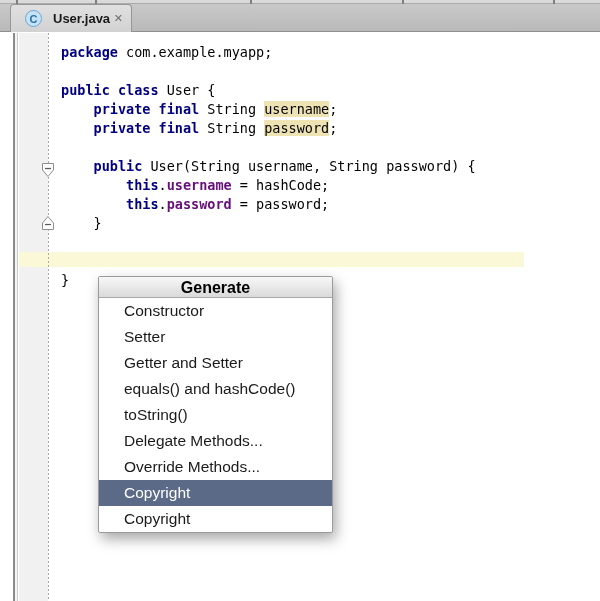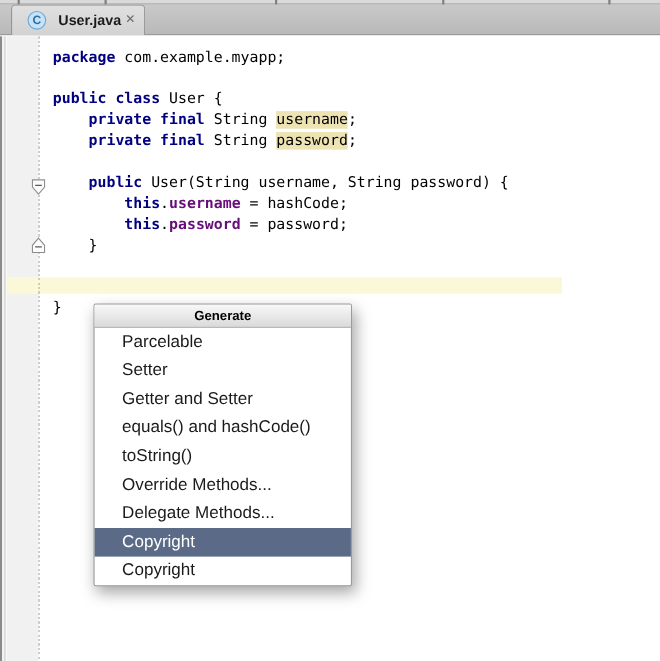--- a/index.html
+++ b/index.html
@@ -31,21 +31,21 @@
     background: var(--class-icon-fill, #c5e3f7);
     border: 1px solid var(--class-icon-border, #6ca6d9);
     color: #2f6e9e; font-size: 11px; font-weight: bold;
     display: flex; align-items: center; justify-content: center;
     flex: 0 0 auto;
   }
   .tab-label { margin-left: 11px; font-size: 13px; font-weight: 600; color: #1a1a1a; white-space: nowrap; }
   .tab-close { margin-left: auto; font-size: 11px; color: #6e6e6e; line-height: 1; cursor: default; }
 
   
-  .editor { position: absolute; left: 0; top: 33px; width: 511px; height: 568px; background: #fff; }
+  .editor { position: absolute; left: 13px; top: 33px; width: 511px; height: 568px; background: #fff; }
   .left-border { position: absolute; left: 0; top: 0; width: 2px; height: 100%; background: #8b8b8b; }
   .left-pad { position: absolute; left: 2px; top: 0; width: 3px; height: 100%; background: #f4f4f4; border-right: 1px solid #c9c9c9; }
   .gutter { position: absolute; left: 6px; top: 0; width: 29px; height: 100%; background: #f1f1f1; }
   .fold-line {
     position: absolute; left: 35px; top: 0; width: 1px; height: 100%; z-index: 3;
     background: repeating-linear-gradient(to bottom, #a9a9a9 0 2px, transparent 2px 4px);
   }
   .caret-row {
     position: absolute; left: 6px; right: 0; top: 219px; height: 15px; z-index: 1;
     background: var(--caret-line, #fbf8d7);
@@ -63,21 +63,21 @@
   .fold-marker.bottom { top: 182px; }
 
   
   .popup {
     position: absolute; left: 85px; top: 243px; width: 235px; z-index: 10;
     background: #fff; border: 1px solid #9b9b9b; border-radius: 2px;
     box-shadow: 3px 6px 14px rgba(0,0,0,0.35);
   }
   .popup-title {
     height: 21px; line-height: 21px; text-align: center;
-    font-size: 12px; font-weight: 600; color: #000;
+    font-size: 16px; font-weight: 600; color: #000;
     background: linear-gradient(#f8f8f8, #dadada);
     border-bottom: 1px solid #a8a8a8;
   }
   .popup-item {
     height: 26px; line-height: 26px; padding-left: 25px;
     font-size: 15.5px; color: #1a1a1a; white-space: nowrap;
   }
   .popup-item.selected {
     background: var(--selection-bg, #5a6a87);
     color: var(--selection-text, #ffffff);
@@ -131,26 +131,26 @@
         <div class="code-line"><span class="seg-p">        </span><span class="seg-k">this</span><span class="seg-p">.</span><span class="seg-f">password</span><span class="seg-p"> = password;</span></div>
         <div class="code-line"><span class="seg-p">    }</span></div>
         <div class="code-line"></div>
         <div class="code-line"></div>
         <div class="code-line"><span class="seg-p">}</span></div>
       </div>
 
     <div class="popup">
       <div class="popup-title">Generate</div>
       <div>
-          <div class="popup-item">Parcelable</div>
+          <div class="popup-item">Constructor</div>
           <div class="popup-item">Setter</div>
           <div class="popup-item">Getter and Setter</div>
           <div class="popup-item">equals() and hashCode()</div>
           <div class="popup-item">toString()</div>
+          <div class="popup-item">Delegate Methods...</div>
           <div class="popup-item">Override Methods...</div>
-          <div class="popup-item">Delegate Methods...</div>
           <div class="popup-item selected">Copyright</div>
           <div class="popup-item">Copyright</div>
         </div>
     </div>
   </div>
 
 </div>
 
 </body></html>

